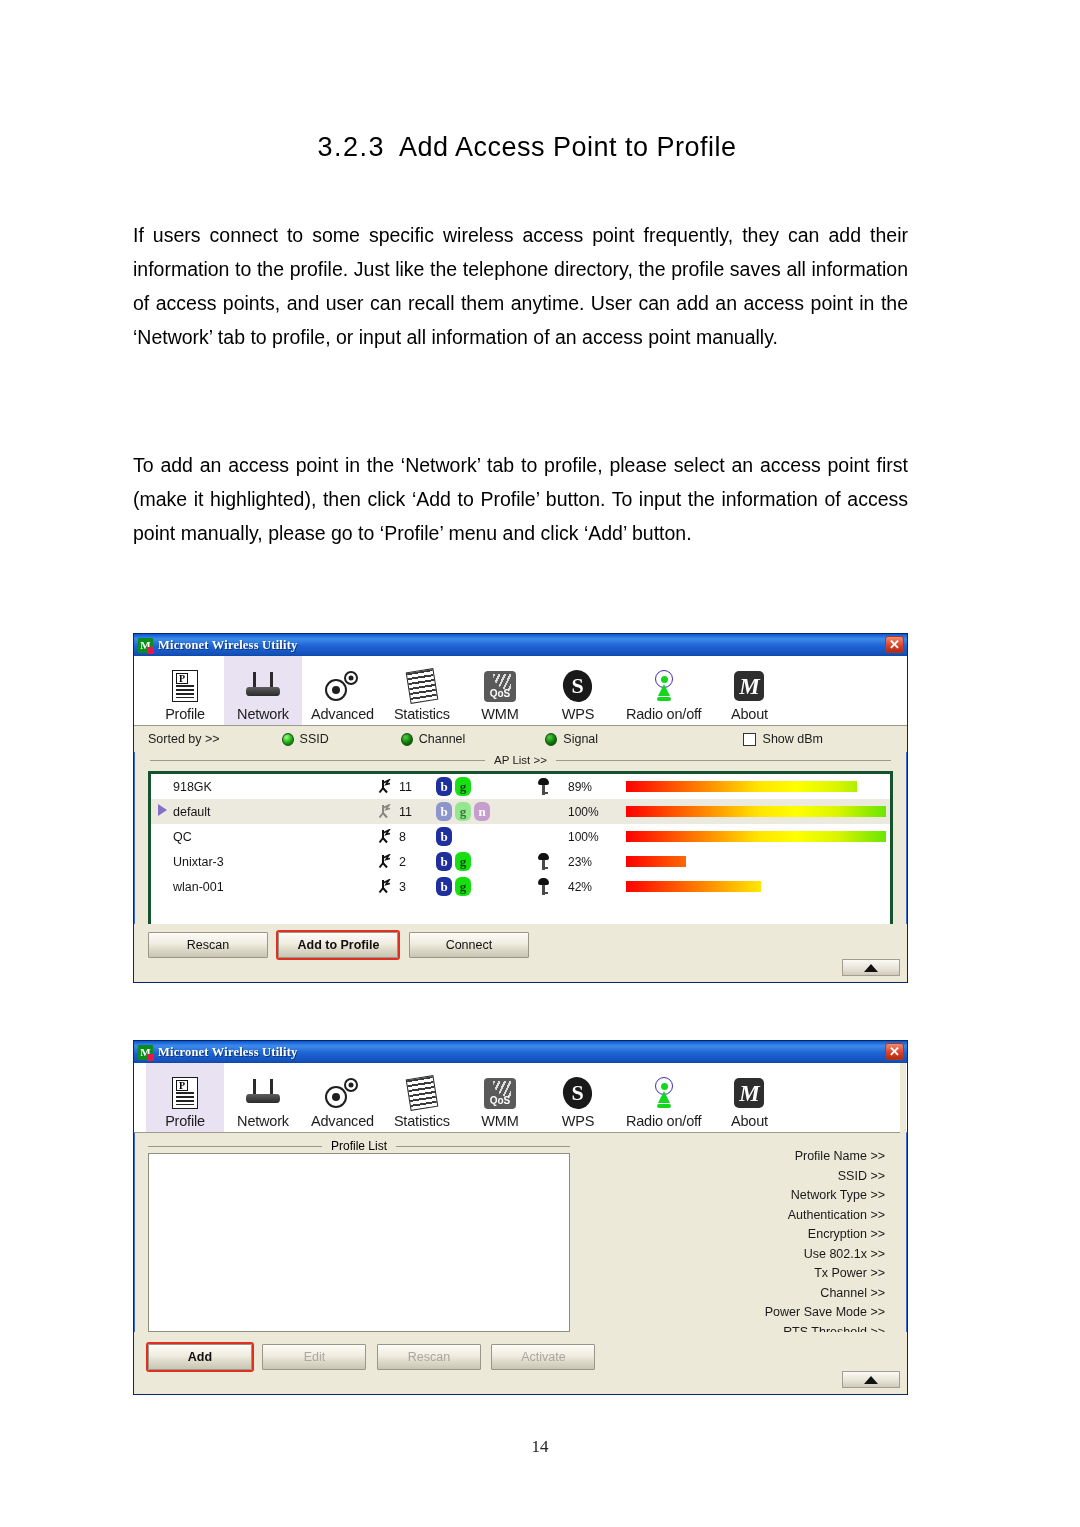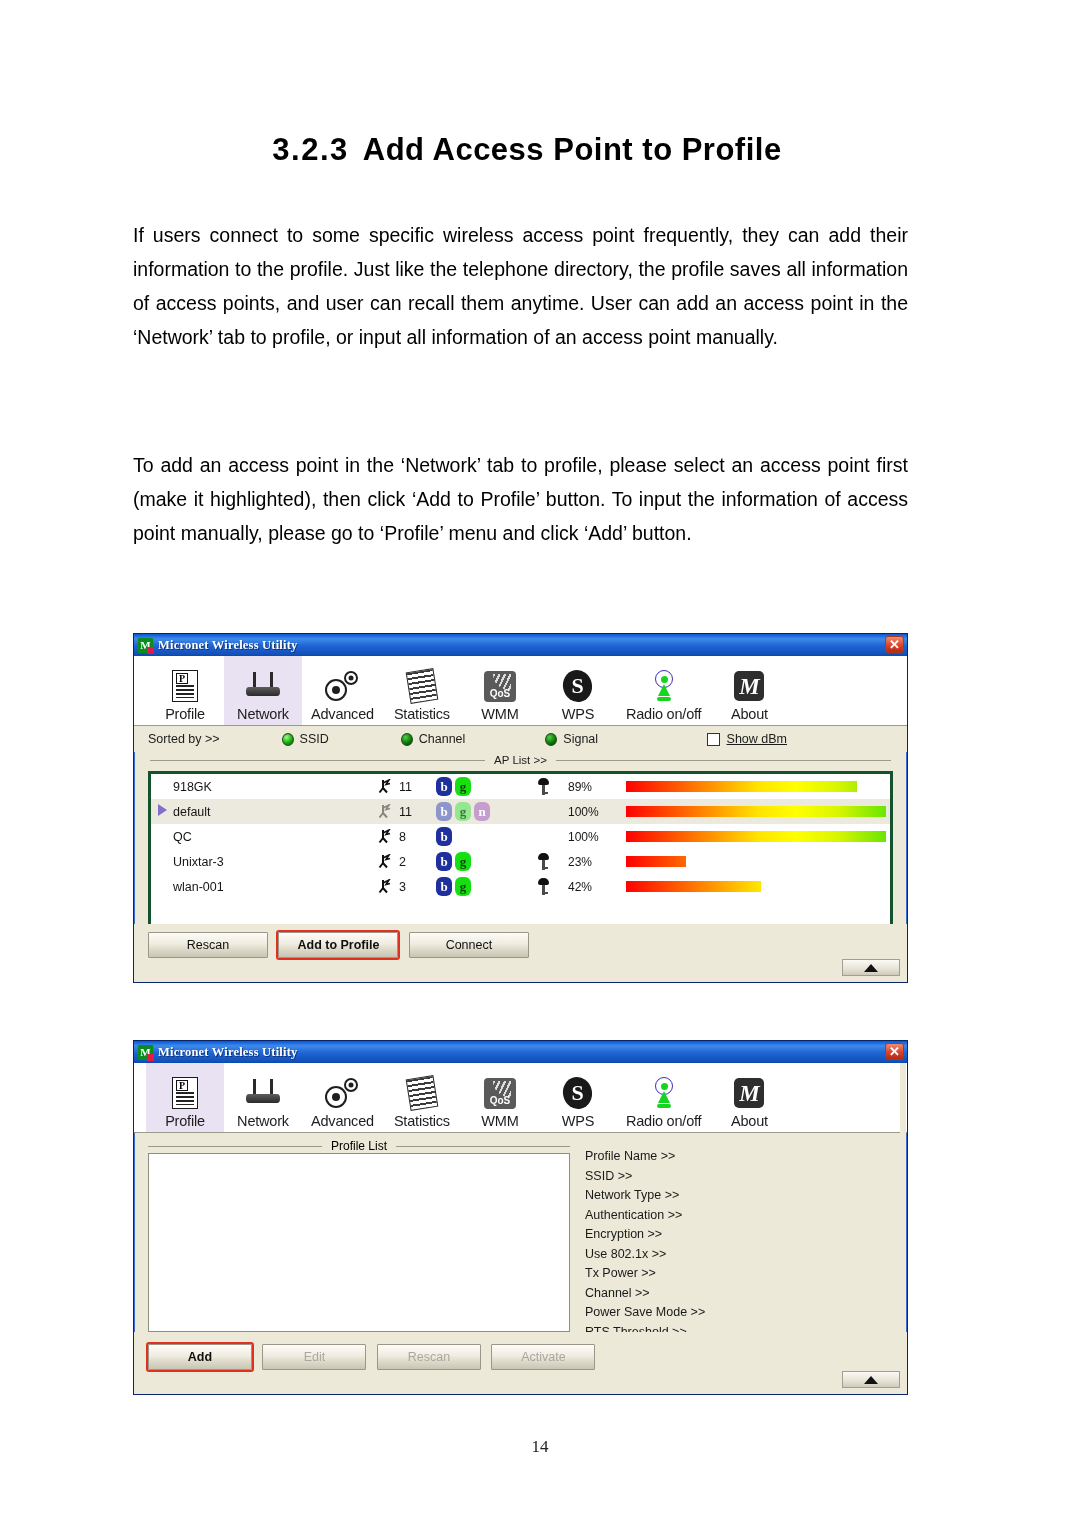--- a/index.html
+++ b/index.html
@@ -11,21 +11,21 @@
     color:#000;
     position:relative;
     overflow:hidden;
   }
 
   
   .page { width:1080px; height:1527px; position:relative; padding:0; }
 
   .doc-heading {
     position:absolute; left:132px; top:132px; width:790px;
-    font-size:31px; font-weight:bold; text-align:center;
+    font-size:27px; font-weight:normal; text-align:center;
     letter-spacing:.5px;
   }
   .doc-heading .num { margin-right:14px; letter-spacing:1.5px; }
 
   .doc-para {
     position:absolute; left:133px; width:775px;
     font-size:19.5px; line-height:34px;
     text-align:justify; text-justify:inter-word;
   }
   .doc-para.p1 { top:218px; }
@@ -200,21 +200,21 @@
   .radio-item.sig { margin-right:0;padding-left:8px; }
   .led{
     width:12px; height:13px; border-radius:50%; margin-right:6px;
     border:1px solid #1a4d12;
     background:radial-gradient(circle at 35% 30%, #9bff8a 0%, #16a80c 55%, #0a5c06 100%);
   }
   .led.dim{
     background:radial-gradient(circle at 35% 30%, #4fd045 0%, #0e7a08 55%, #053c03 100%);
   }
   .spacer{ flex:1; }
-  .chk-item{ display:flex; align-items:flex-end; margin-right:120px;text-decoration:underline; }
+  .chk-item{ display:flex; align-items:flex-end; margin-right:84px; }
   .chkbox{
     width:13px; height:13px; background:#fff; border:1.5px solid #333;
     margin-right:7px;
   }
   .aplist-head{
     position:relative; height:16px; margin:0 16px 0 16px;
     display:flex; align-items:center; justify-content:center;
   }
   .aplist-head .line{
     position:absolute; left:0; right:0; top:50%; height:1px; background:#9c9a8e;
@@ -314,21 +314,21 @@
     position:relative; height:14px; display:flex; align-items:center; justify-content:center;
   }
   .group-head .line{ position:absolute; left:0; right:0; top:50%; height:1px; background:#9a978b; }
   .group-head .cap{ position:relative; background:#ece9d8; padding:0 9px; font-size:12px; }
   .group-box{
     position:absolute; left:0; right:0; top:14px; bottom:0;
     background:#fff; border:1px solid #8d8d80;
   }
   .fields{
     position:absolute; right:22px; top:14px; width:300px;
-    text-align:left; font-size:12.5px; color:#1a1a1a;
+    text-align:right; font-size:12.5px; color:#1a1a1a;
   }
   .fields .f{ height:19.5px; line-height:19.5px; white-space:nowrap; }
   .win2 .btnbar{ height:62px; padding-top:12px; }
   .win2 .xbtn{ width:104px; }
 
   .w2-scroll{
     position:absolute; right:1px; top:22px; bottom:1px; width:6px; background:#ece9d8;
   }
 </style>
 </head>

